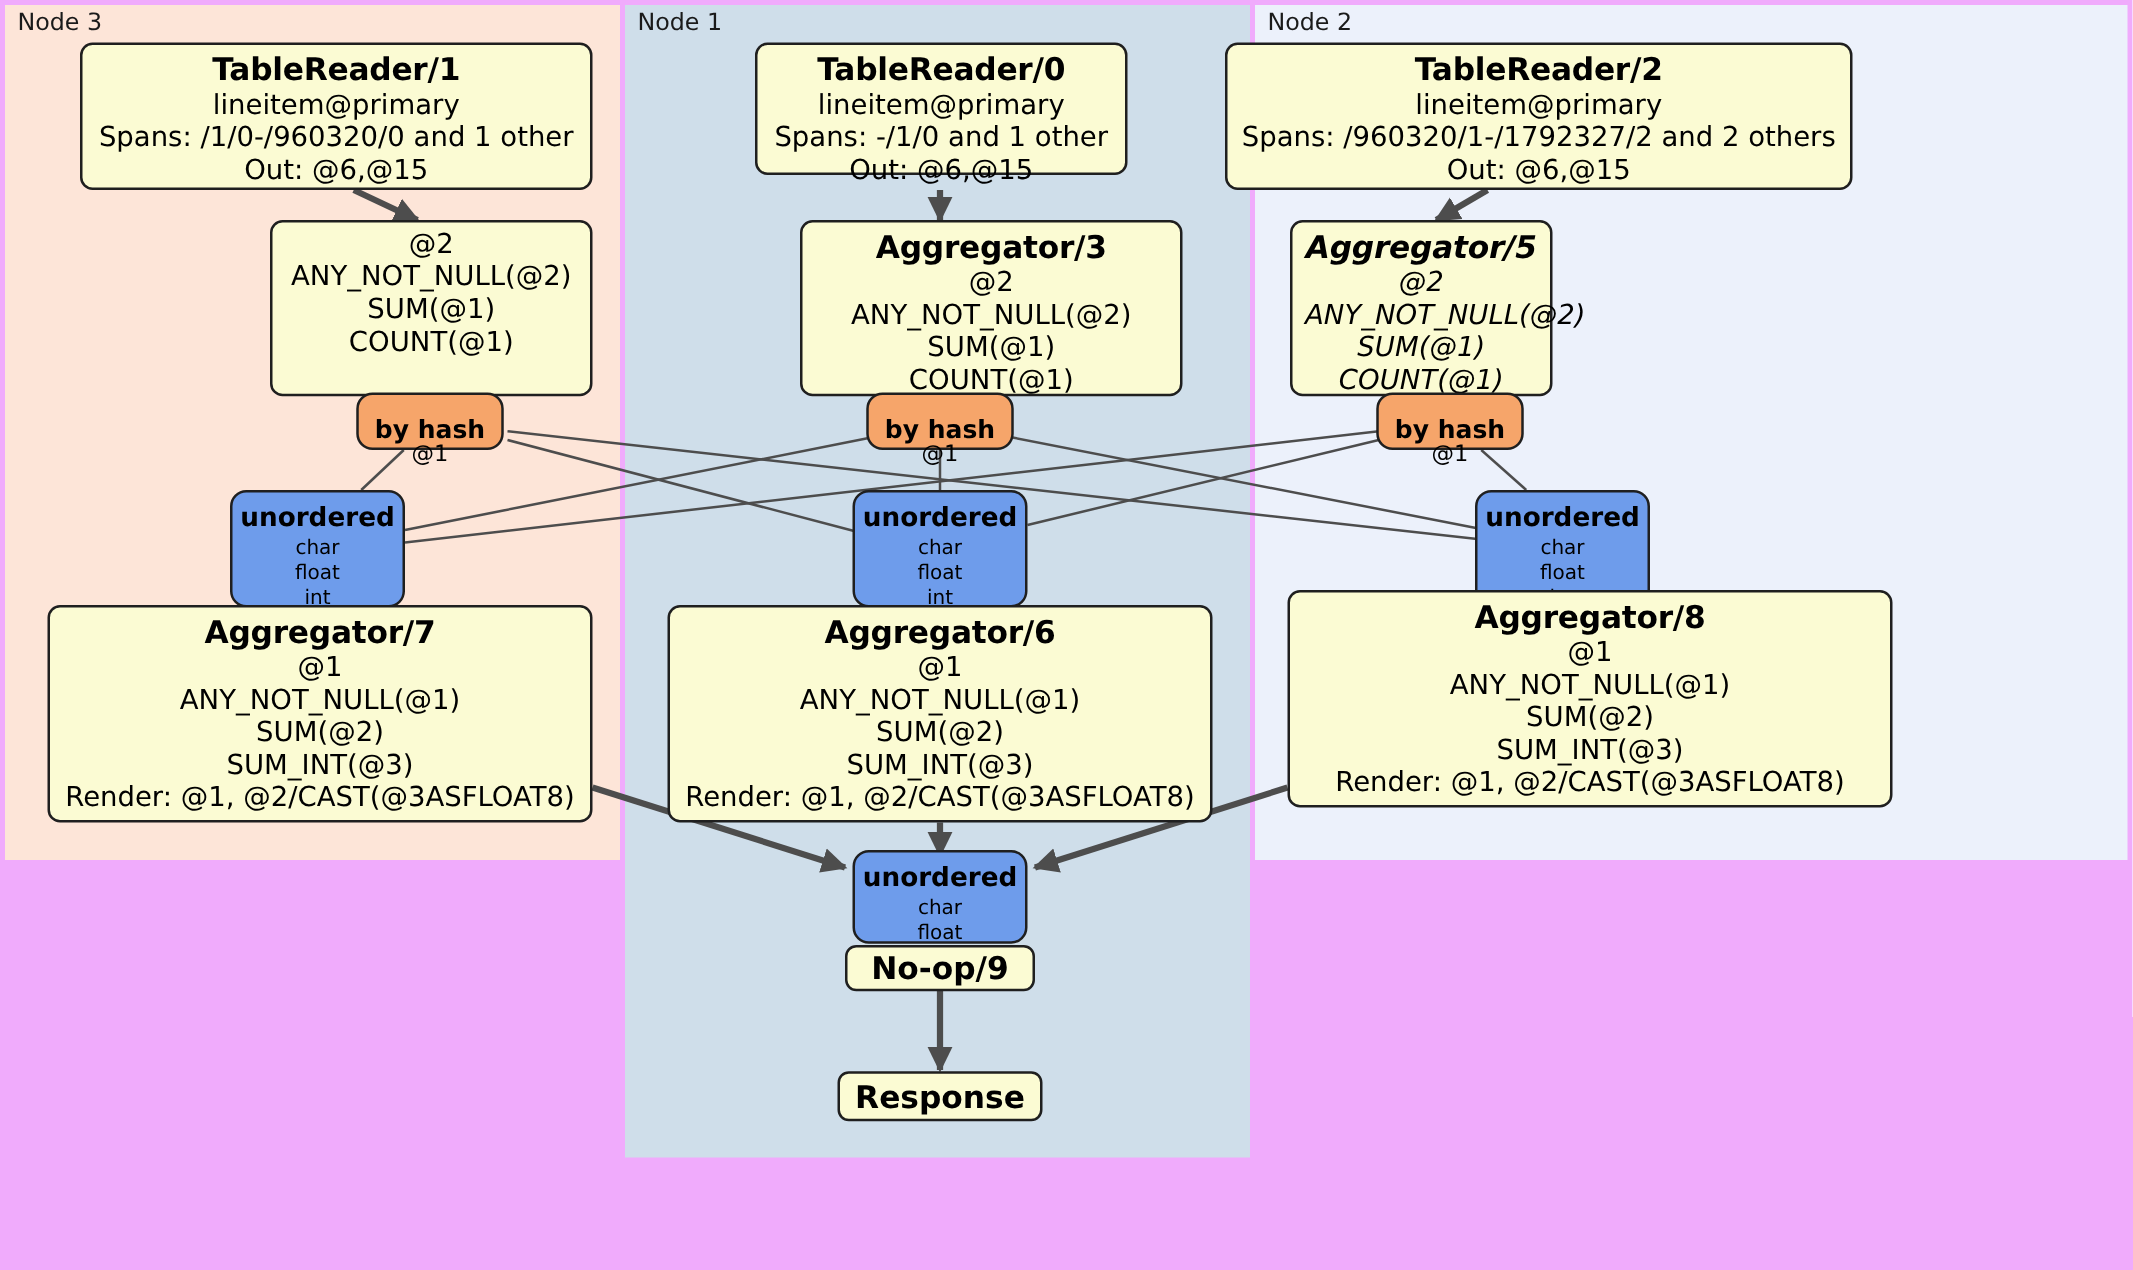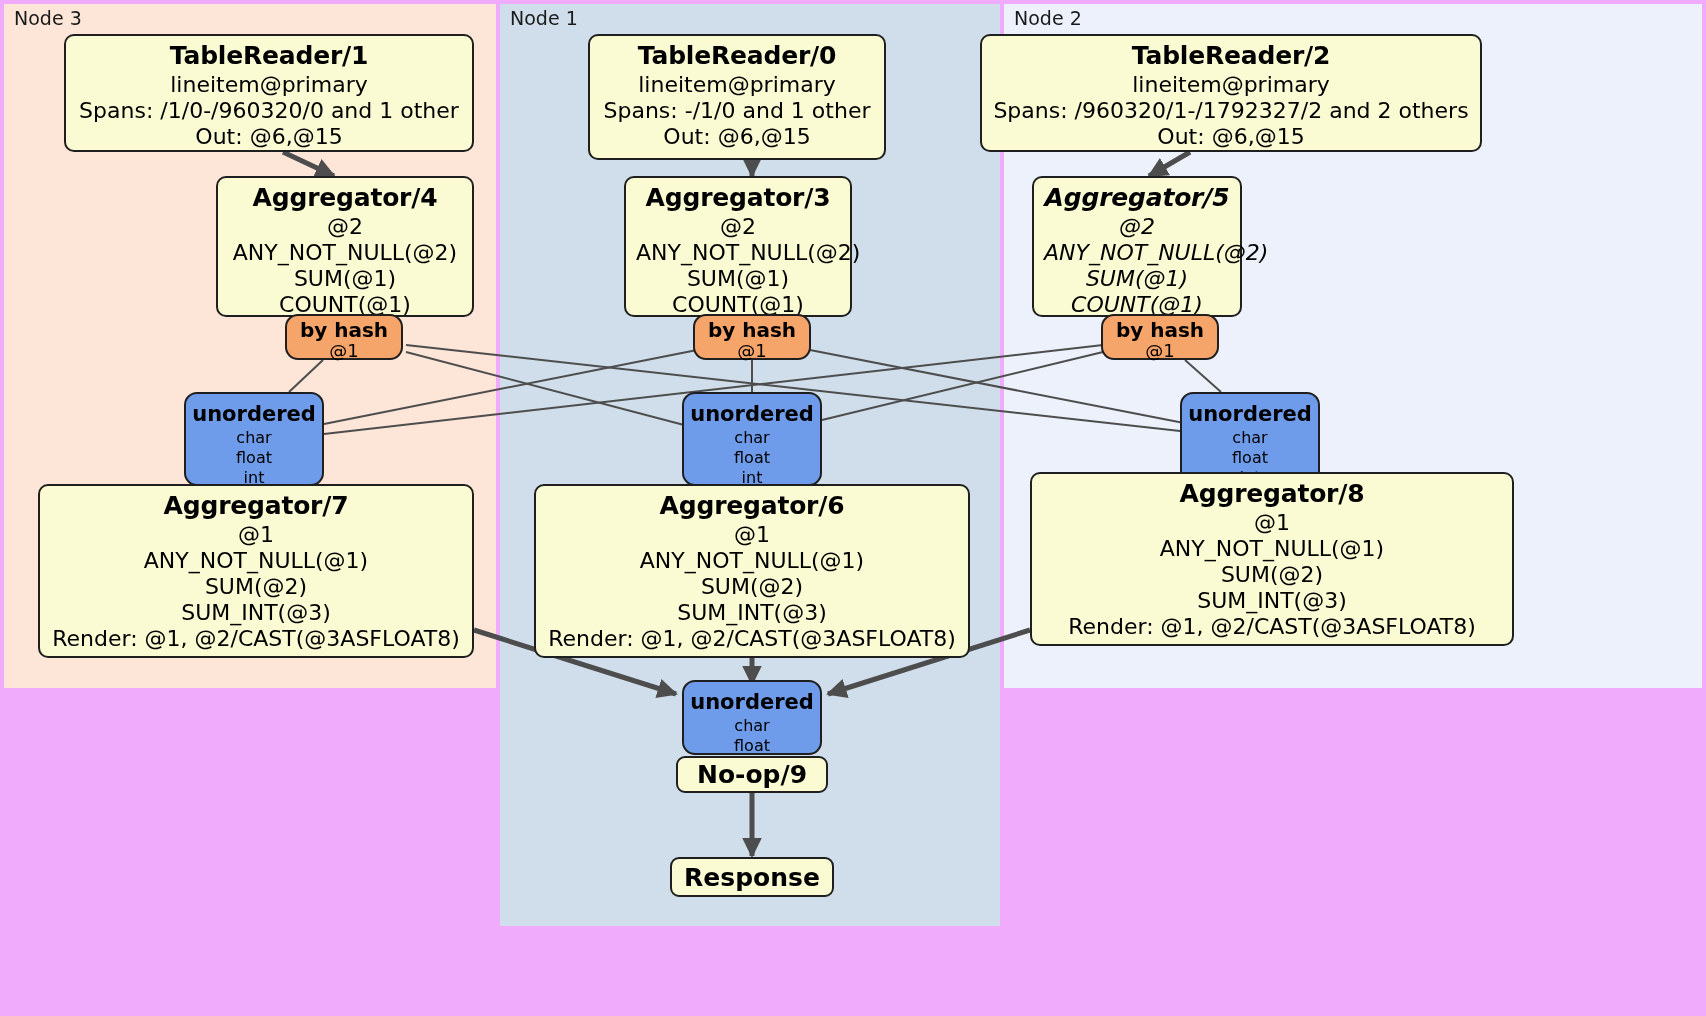--- a/index.html
+++ b/index.html
@@ -93,21 +93,21 @@
 
   
   .router {
     position: absolute;
     box-sizing: border-box;
     background: #f6a56a;
     border: 2px solid #1f1f1f;
     border-radius: 13px;
     text-align: center;
     color: #000;
-    padding-top: 3px;
+    padding-top: 16px;
     line-height: 1.12;
     white-space: nowrap;
   }
   .router .rt {
     font-weight: bold;
     font-size: 20px;
   }
   .router .rs {
     font-size: 18px;
   }
@@ -183,43 +183,42 @@
     <path class="edge-thick" marker-end="url(#ahs)" d="M752,790 L752,856"></path>
   </svg>
 
   <div class="proc" style="left:64px; top:34px; width:410px; height:118px;">
     <div class="ttl">TableReader/1</div>
     <div class="ln">lineitem@primary</div>
     <div class="ln">Spans: /1/0-/960320/0 and 1 other</div>
     <div class="ln">Out: @6,@15</div>
   </div>
 
-  <div class="proc" style="left:588px; top:34px; width:298px; height:126px;">
+  <div class="proc" style="left:604px; top:34px; width:298px; height:106px;">
     <div class="ttl">TableReader/0</div>
     <div class="ln">lineitem@primary</div>
     <div class="ln">Spans: -/1/0 and 1 other</div>
     <div class="ln">Out: @6,@15</div>
   </div>
 
   <div class="proc" style="left:980px; top:34px; width:502px; height:118px;">
     <div class="ttl">TableReader/2</div>
     <div class="ln">lineitem@primary</div>
     <div class="ln">Spans: /960320/1-/1792327/2 and 2 others</div>
     <div class="ln">Out: @6,@15</div>
   </div>
 
   <div class="proc" style="left:216px; top:176px; width:258px; height:141px;">
-    <div class="ttl">Aggregator/4</div>
     <div class="ln">@2</div>
     <div class="ln">ANY_NOT_NULL(@2)</div>
     <div class="ln">SUM(@1)</div>
     <div class="ln">COUNT(@1)</div>
   </div>
 
-  <div class="proc" style="left:624px; top:176px; width:228px; height:141px;">
+  <div class="proc" style="left:640px; top:176px; width:306px; height:141px;">
     <div class="ttl">Aggregator/3</div>
     <div class="ln">@2</div>
     <div class="ln">ANY_NOT_NULL(@2)</div>
     <div class="ln">SUM(@1)</div>
     <div class="ln">COUNT(@1)</div>
   </div>
 
   <div class="proc" style="left:1032px; top:176px; width:210px; height:141px;font-style:italic;">
     <div class="ttl">Aggregator/5</div>
     <div class="ln">@2</div>

